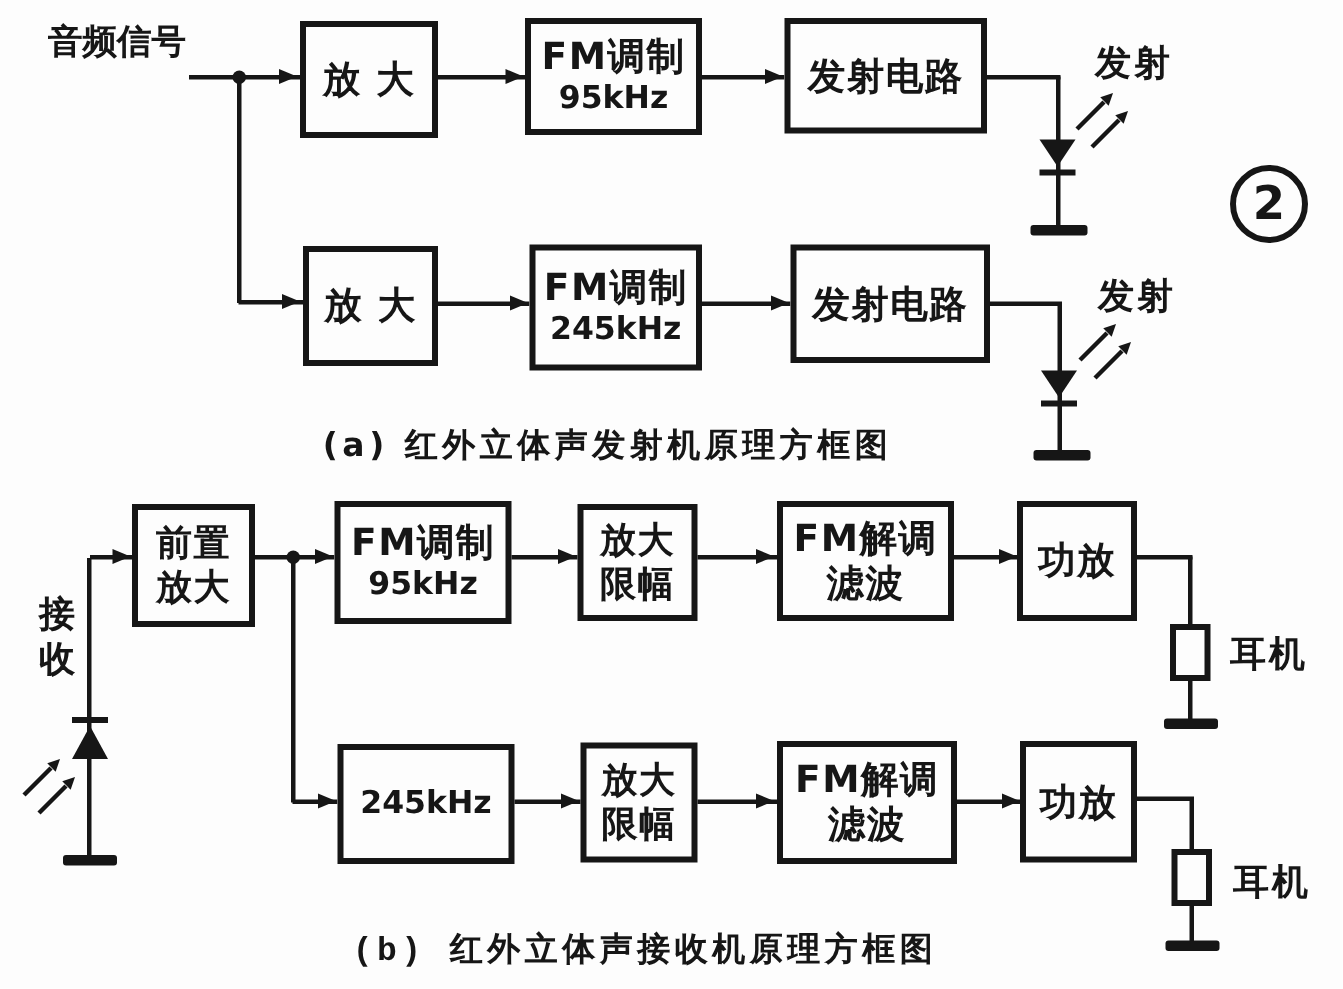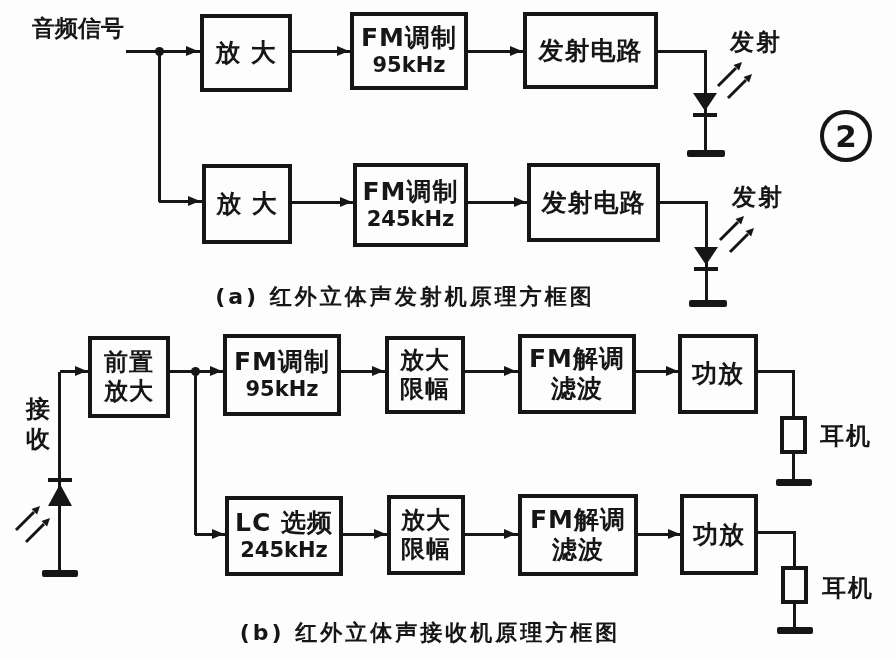--- a/index.html
+++ b/index.html
@@ -157,21 +157,20 @@
     <span>功放</span>
   </div>
   <div class="hl" style="left:758px;top:370px;width:37px;height:3px;"></div>
   <div class="vl" style="left:792px;top:371px;width:3px;height:45px;"></div>
   <div class="ear" style="left:780px;top:416px;width:27px;height:38px;"></div>
   <div class="vl" style="left:792px;top:454px;width:3px;height:27px;"></div>
   <div class="gnd" style="left:776px;top:479px;width:36px;"></div>
   <div class="lbl" style="left:820px;top:420px;">耳机</div>
 
   <div class="box" style="left:225px;top:496px;width:118px;height:80px;">
-    <span>LC 选频</span>
     <span class="sub">245kHz</span>
   </div>
   <div class="hl" style="left:343px;top:533px;width:46px;height:3px;"></div>
   <div class="ar" style="left:374px;top:529px;"></div>
   <div class="box" style="left:387px;top:495px;width:78px;height:80px;font-size:24px;">
     <span>放大</span>
     <span>限幅</span>
   </div>
   <div class="hl" style="left:465px;top:533px;width:53px;height:3px;"></div>
   <div class="ar" style="left:504px;top:529px;"></div>
@@ -184,15 +183,15 @@
   <div class="box" style="left:680px;top:494px;width:78px;height:81px;">
     <span>功放</span>
   </div>
   <div class="hl" style="left:758px;top:531px;width:38px;height:3px;"></div>
   <div class="vl" style="left:793px;top:532px;width:3px;height:34px;"></div>
   <div class="ear" style="left:781px;top:566px;width:27px;height:38px;"></div>
   <div class="vl" style="left:793px;top:604px;width:3px;height:24px;"></div>
   <div class="gnd" style="left:777px;top:627px;width:36px;"></div>
   <div class="lbl" style="left:822px;top:572px;">耳机</div>
 
-  <div class="cap" style="left:190px;top:618px;width:480px;">(b) 红外立体声接收机原理方框图</div>
+  <div class="cap" style="left:190px;top:618px;width:480px;font-family:Liberation Mono, monospace;">(b) 红外立体声接收机原理方框图</div>
 
 </div>
 
 </body></html>

